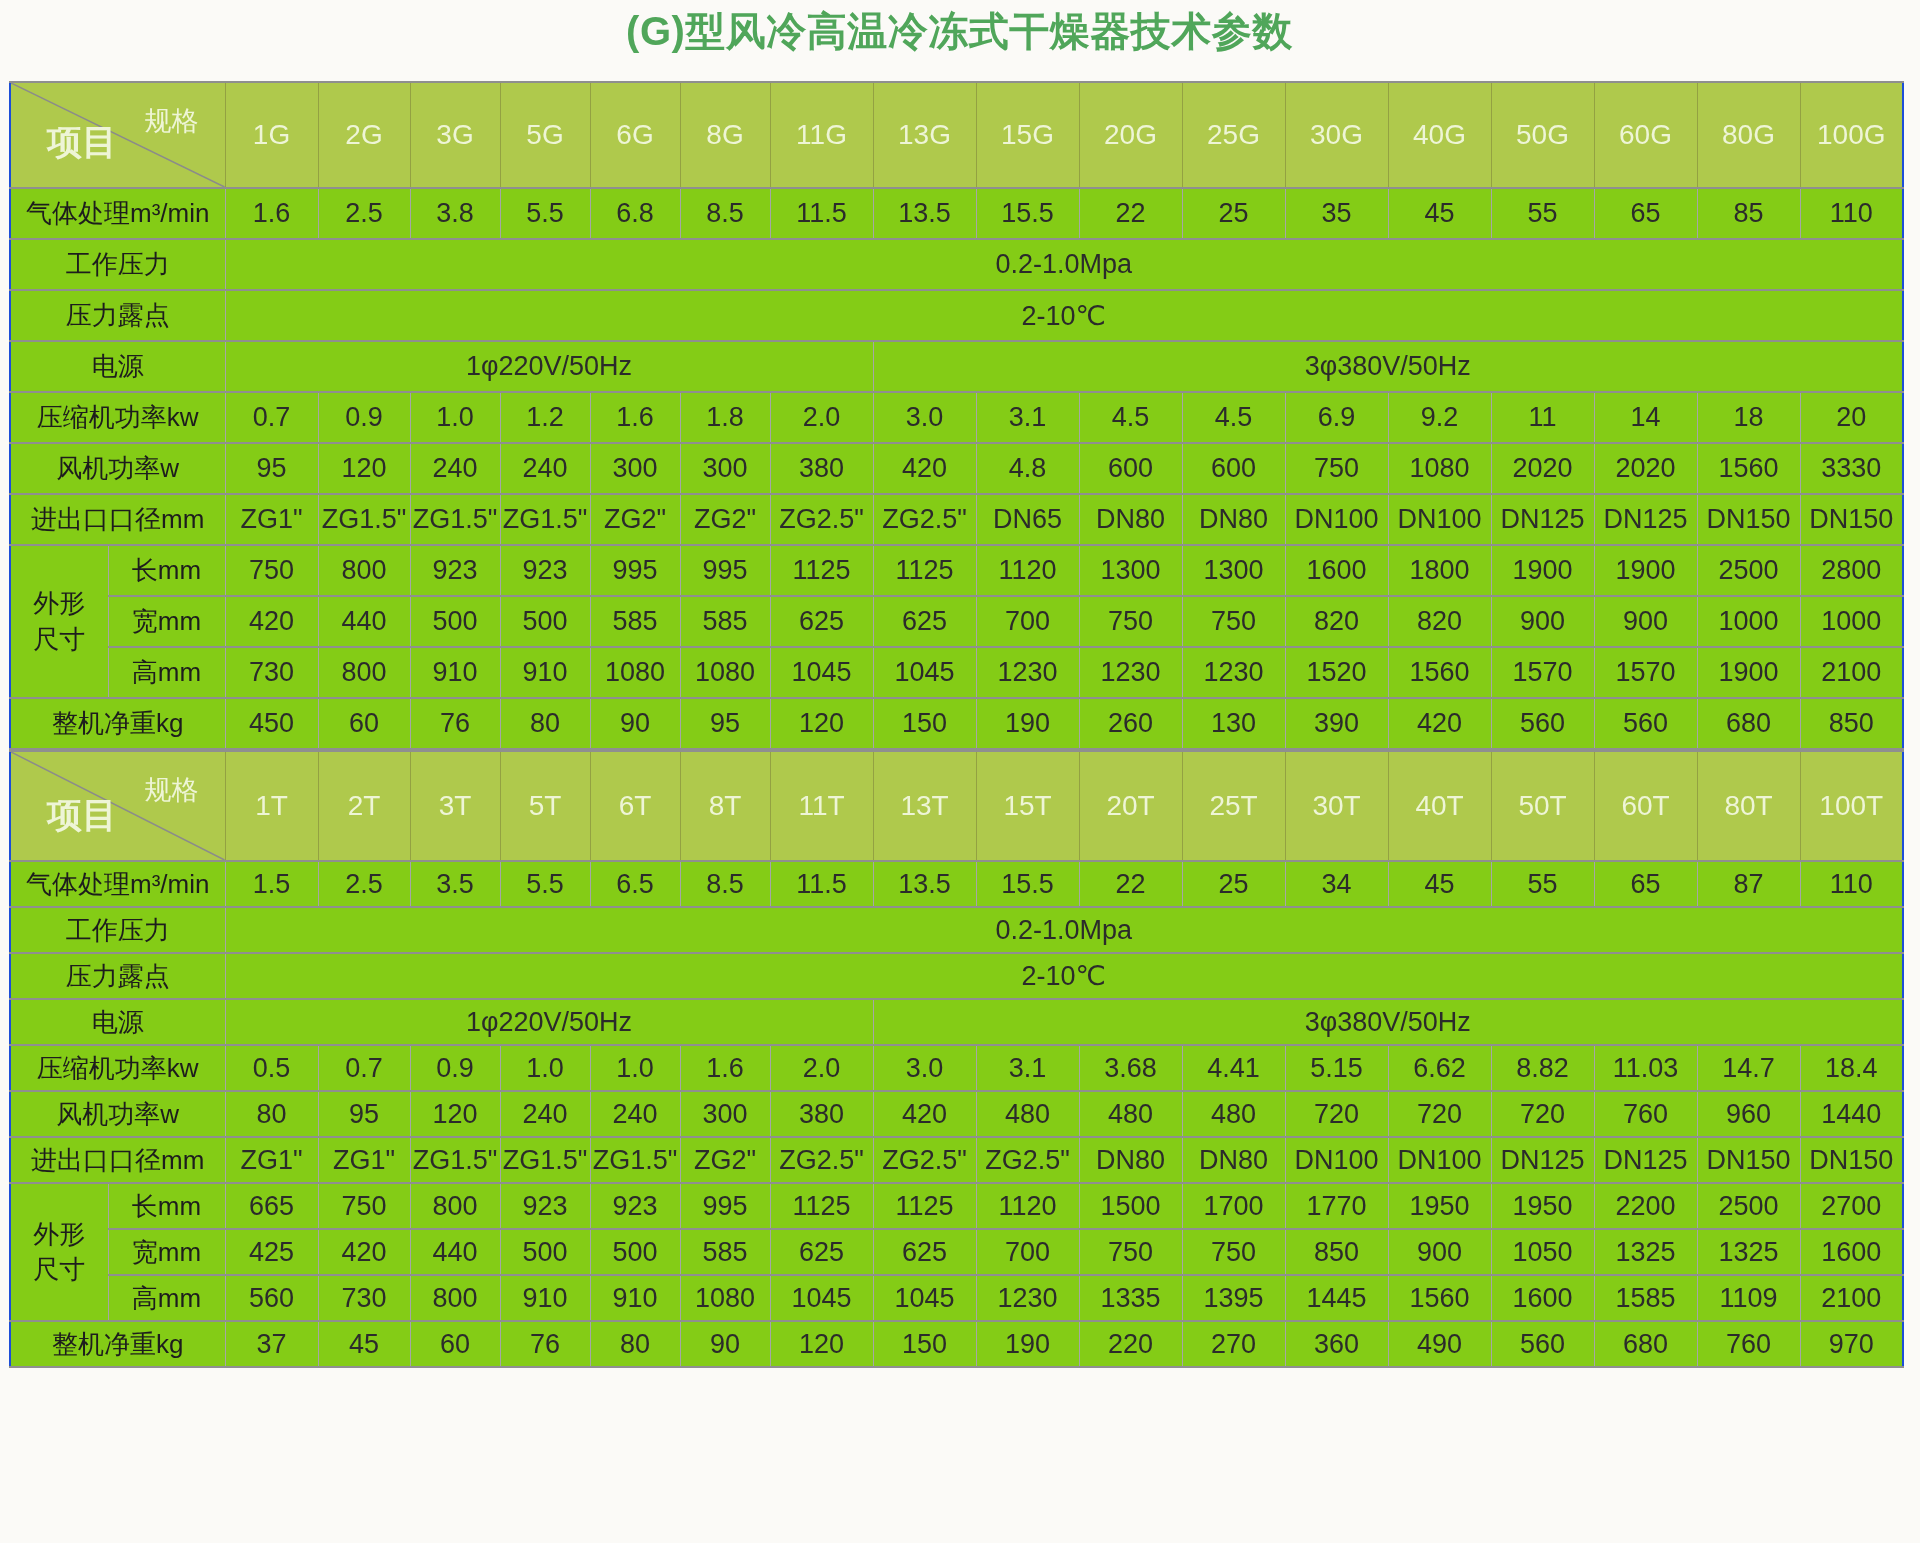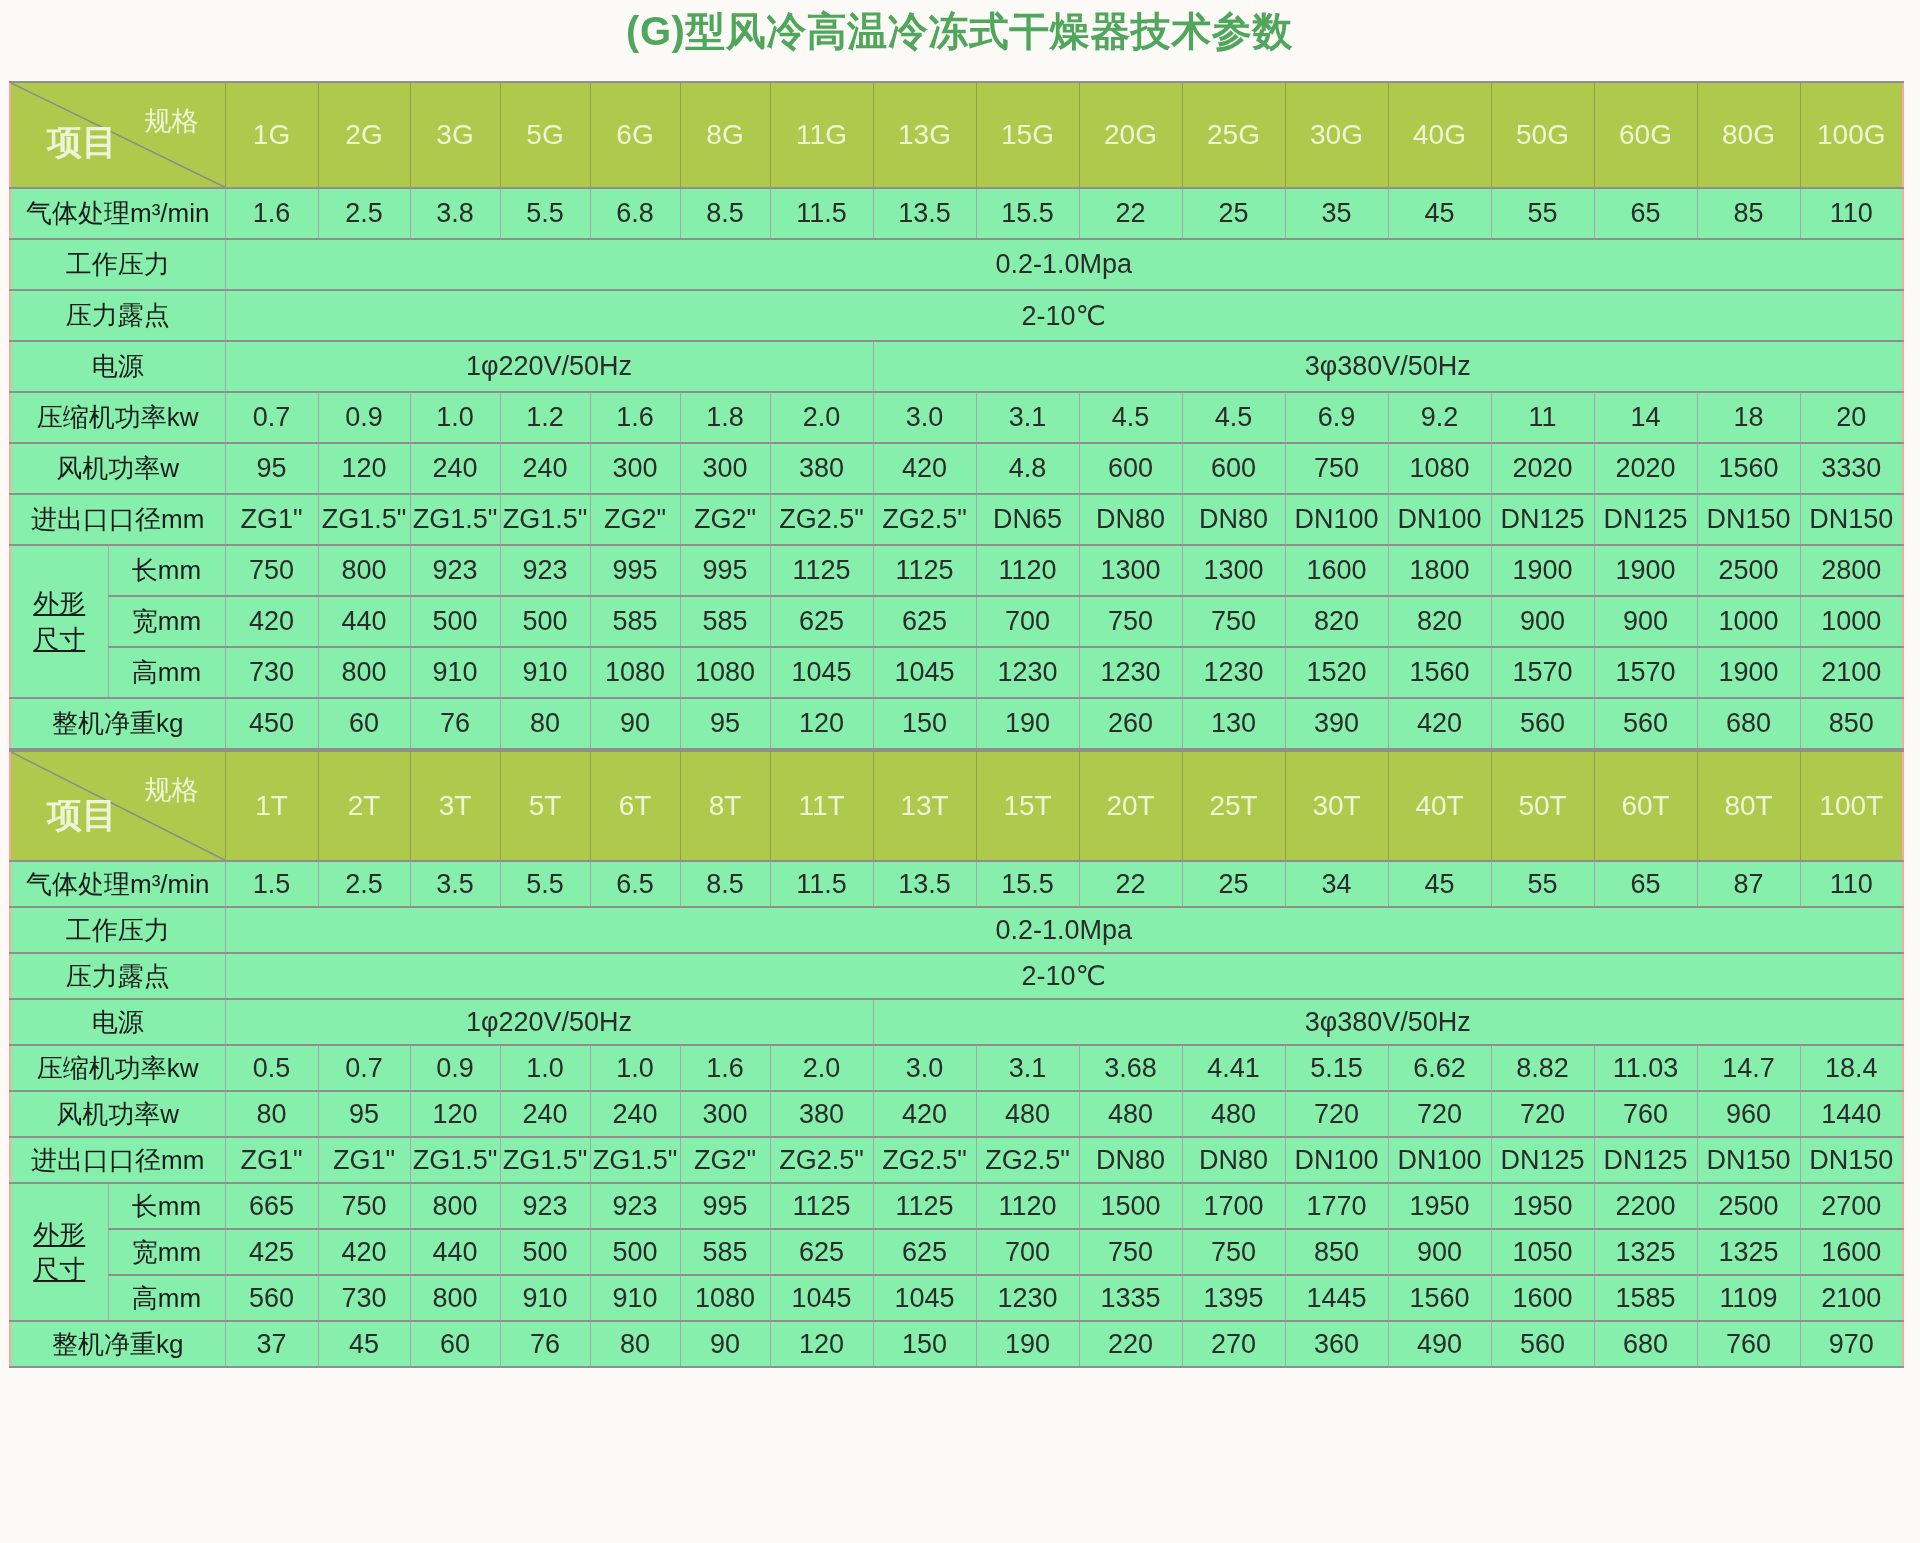--- a/index.html
+++ b/index.html
@@ -27,22 +27,22 @@
     letter-spacing: 0.5px;
     text-align: center;
   }
   .section-t .section-title {
     margin-top: 45px;
   }
   table.spec-table {
     border-collapse: collapse;
     table-layout: fixed;
     width: 1893px;
-    background: #86efac;
-    border: 2px solid #fca5a5;
+    background: #84cc16;
+    border: 2px solid #1d4ed8;
   }
   .spec-table th, .spec-table td {
     border: 1px solid #a6a6a6;
     border-top: 2px solid #8f8f8f;
     border-bottom: 2px solid #8f8f8f;
     padding: 0;
     text-align: center;
     vertical-align: middle;
     overflow: hidden;
   }
@@ -70,21 +70,20 @@
     left: 0; top: 0;
     width: 100%; height: 100%;
     display: block;
   }
   .corner line { stroke: #8b8b8b; stroke-width: 1.5; vector-effect: non-scaling-stroke; }
   .corner .c-top { position: absolute; top: 20px; right: 26px; font-size: 27px; }
   .corner .c-bottom { position: absolute; bottom: 21px; left: 36px; font-size: 35px; font-weight: bold; }
   td.group-label {
     line-height: 1.35;
     padding: 0 18px;
-    text-decoration: underline;
   }
   .footer-note {
     margin: 15px 0 0 2px;
     font-size: 28px;
     font-weight: 600;
     color: #1f1f1f;
     letter-spacing: 0.5px;
   }
 </style>
 </head>

